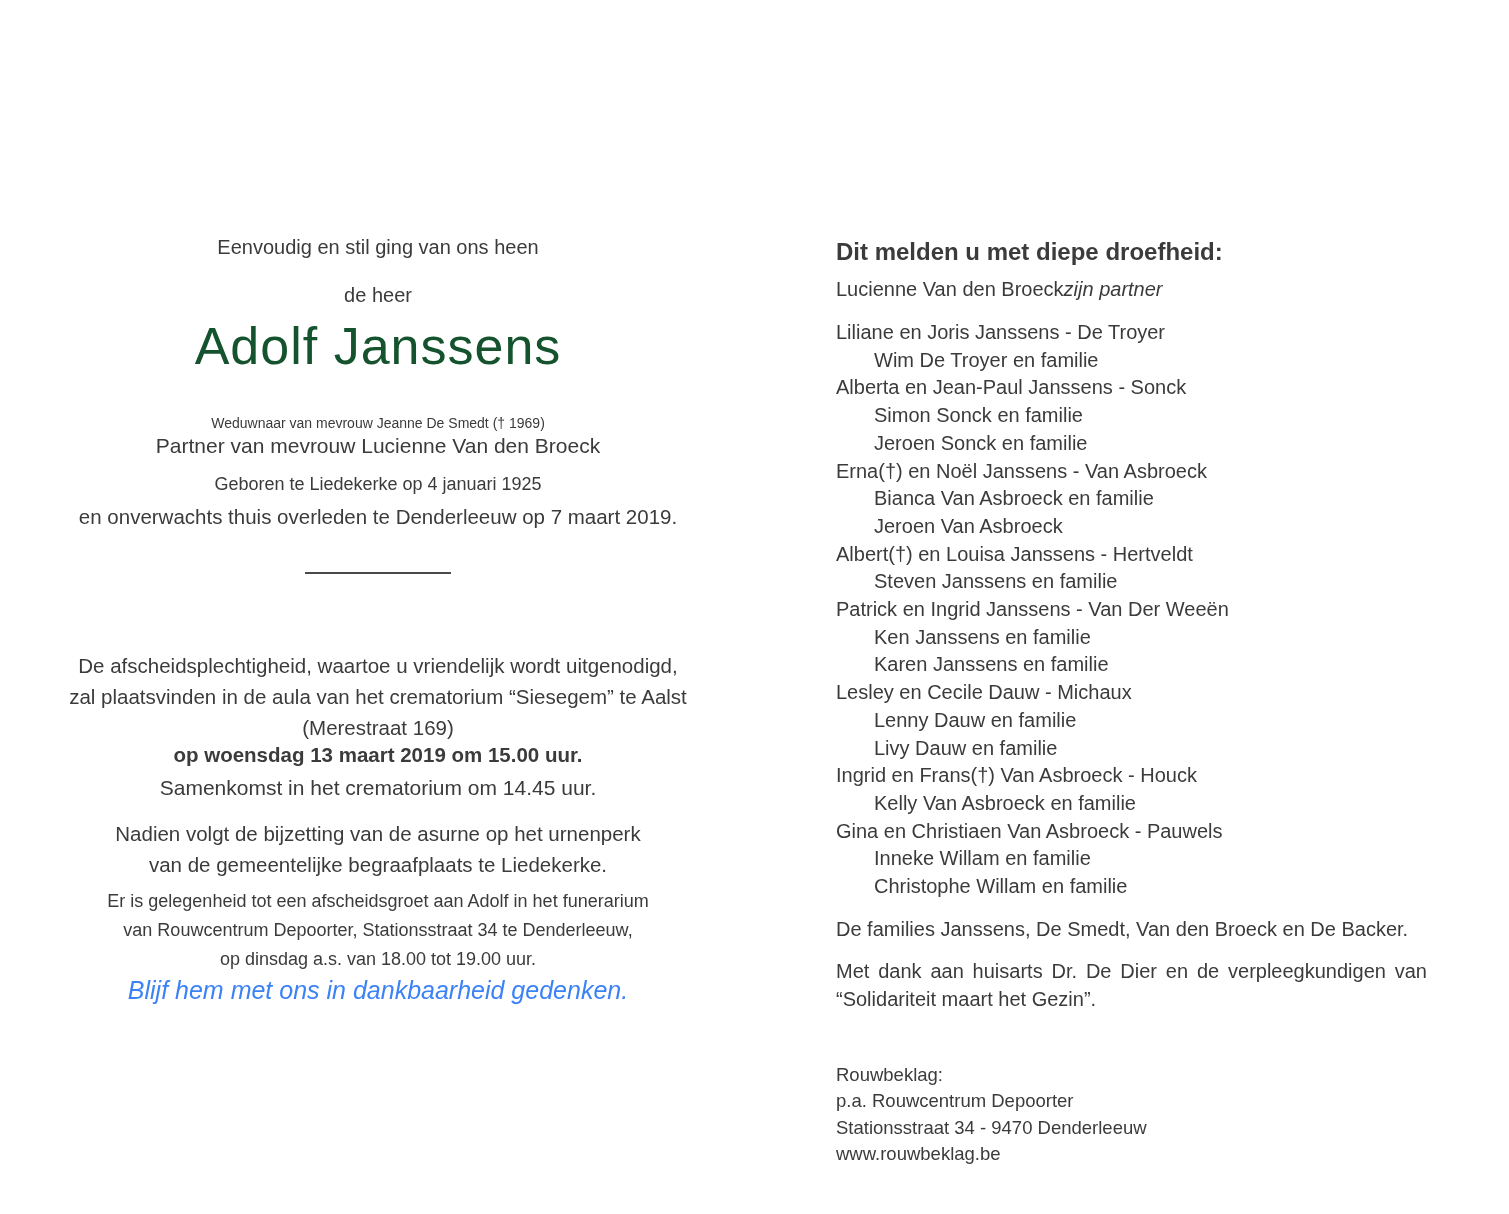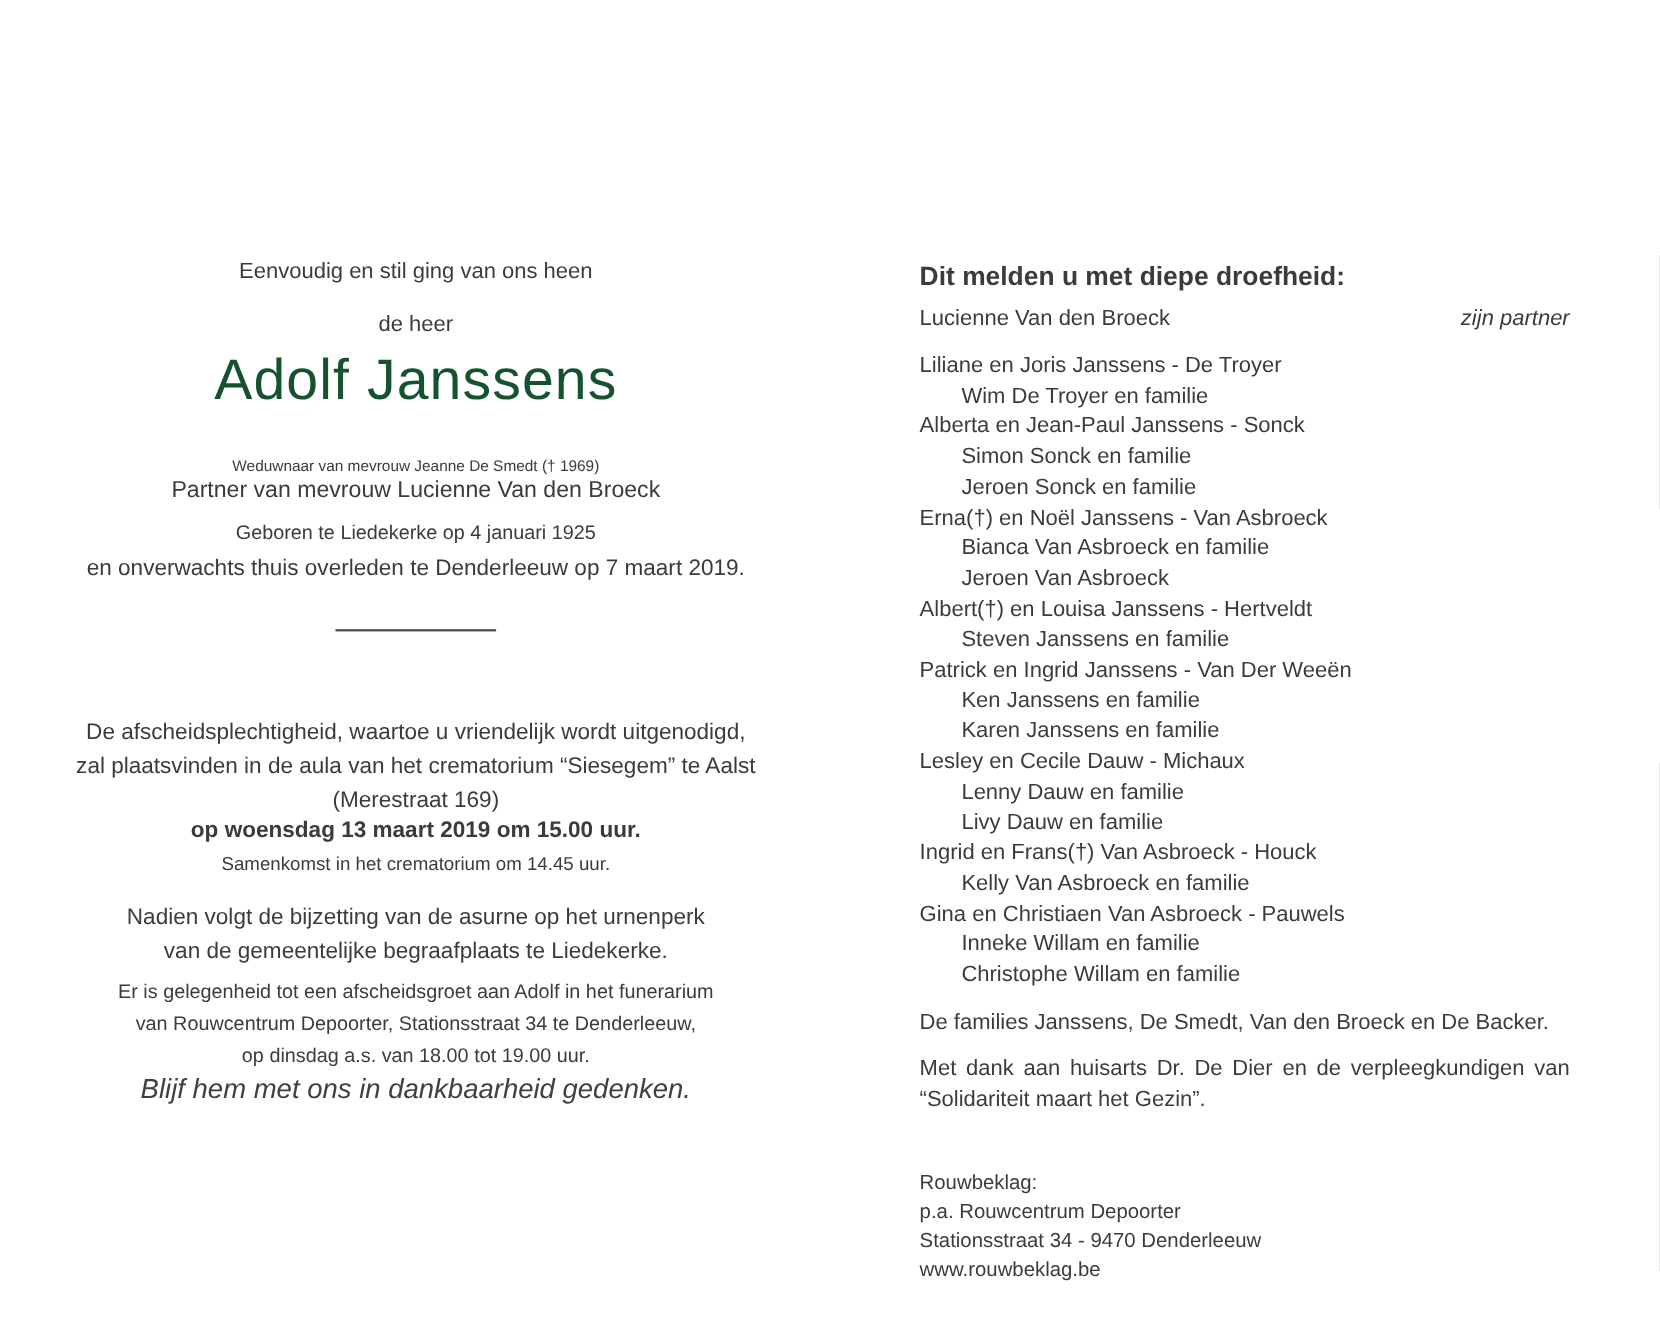--- a/index.html
+++ b/index.html
@@ -20,28 +20,28 @@
   .intro{top:220px;font-size:20px;}
   .salutation{top:268px;font-size:20px;}
   .deceased-name{top:300px;font-size:52px;font-weight:300;letter-spacing:1px;color:#14532d;}
   .widower{top:399px;font-size:14px;}
   .partner{top:418px;font-size:21px;}
   .born{top:458px;font-size:18px;}
   .died{top:489px;font-size:20.5px;}
   .divider{top:572px;left:0;right:0;margin:auto;width:146px;height:2px;background:#4a4a4a;position:absolute;}
   .ceremony{top:634px;font-size:20.5px;line-height:31px;}
   .ceremony-bold{top:727px;font-size:20.5px;font-weight:bold;}
-  .gathering{top:760px;font-size:17px;}
+  .gathering{top:760px;font-size:21px;}
   .burial{top:802px;font-size:20.5px;line-height:31px;}
   .farewell{top:871px;font-size:18px;line-height:29px;}
-  .remembrance{top:960px;font-size:25px;font-style:italic;color:#404040;}
+  .remembrance{top:960px;font-size:25px;font-style:italic;color:#3b82f6;}
 
   
   .announcement{top:222px;font-size:24px;font-weight:bold;}
-  .partner-row{top:262px;display:flex;justify-content:space-between;align-items:baseline;}
+  .partner-row{top:262px;display:flex;justify-content:flex-start;align-items:baseline;}
   .partner-name{font-size:20px;}
   .partner-relation{font-size:20px;font-style:italic;}
   .family-list{top:303px;font-size:20px;line-height:27.7px;}
   .family-line.indent{padding-left:38px;}
   .families-line{top:902px;font-size:20px;}
   .thanks-1{top:944px;font-size:20px;text-align:justify;text-align-last:justify;}
   .thanks-2{top:972px;font-size:20px;}
   .condolences{top:1046px;font-size:18.5px;line-height:26.3px;}
 </style>
 </head>

